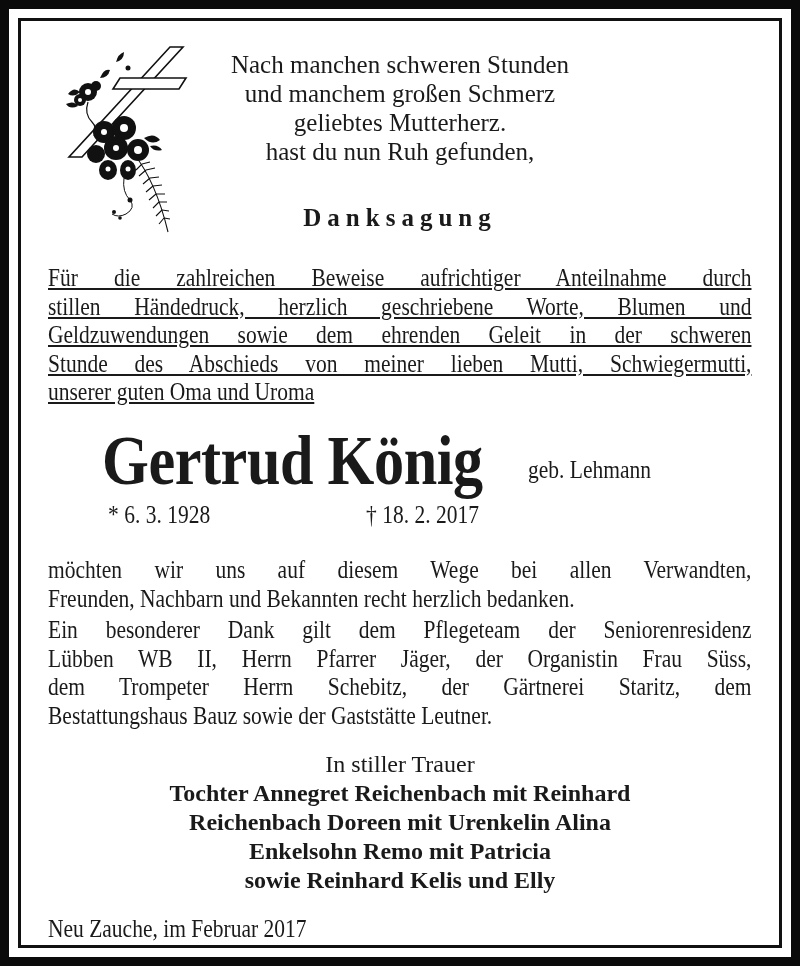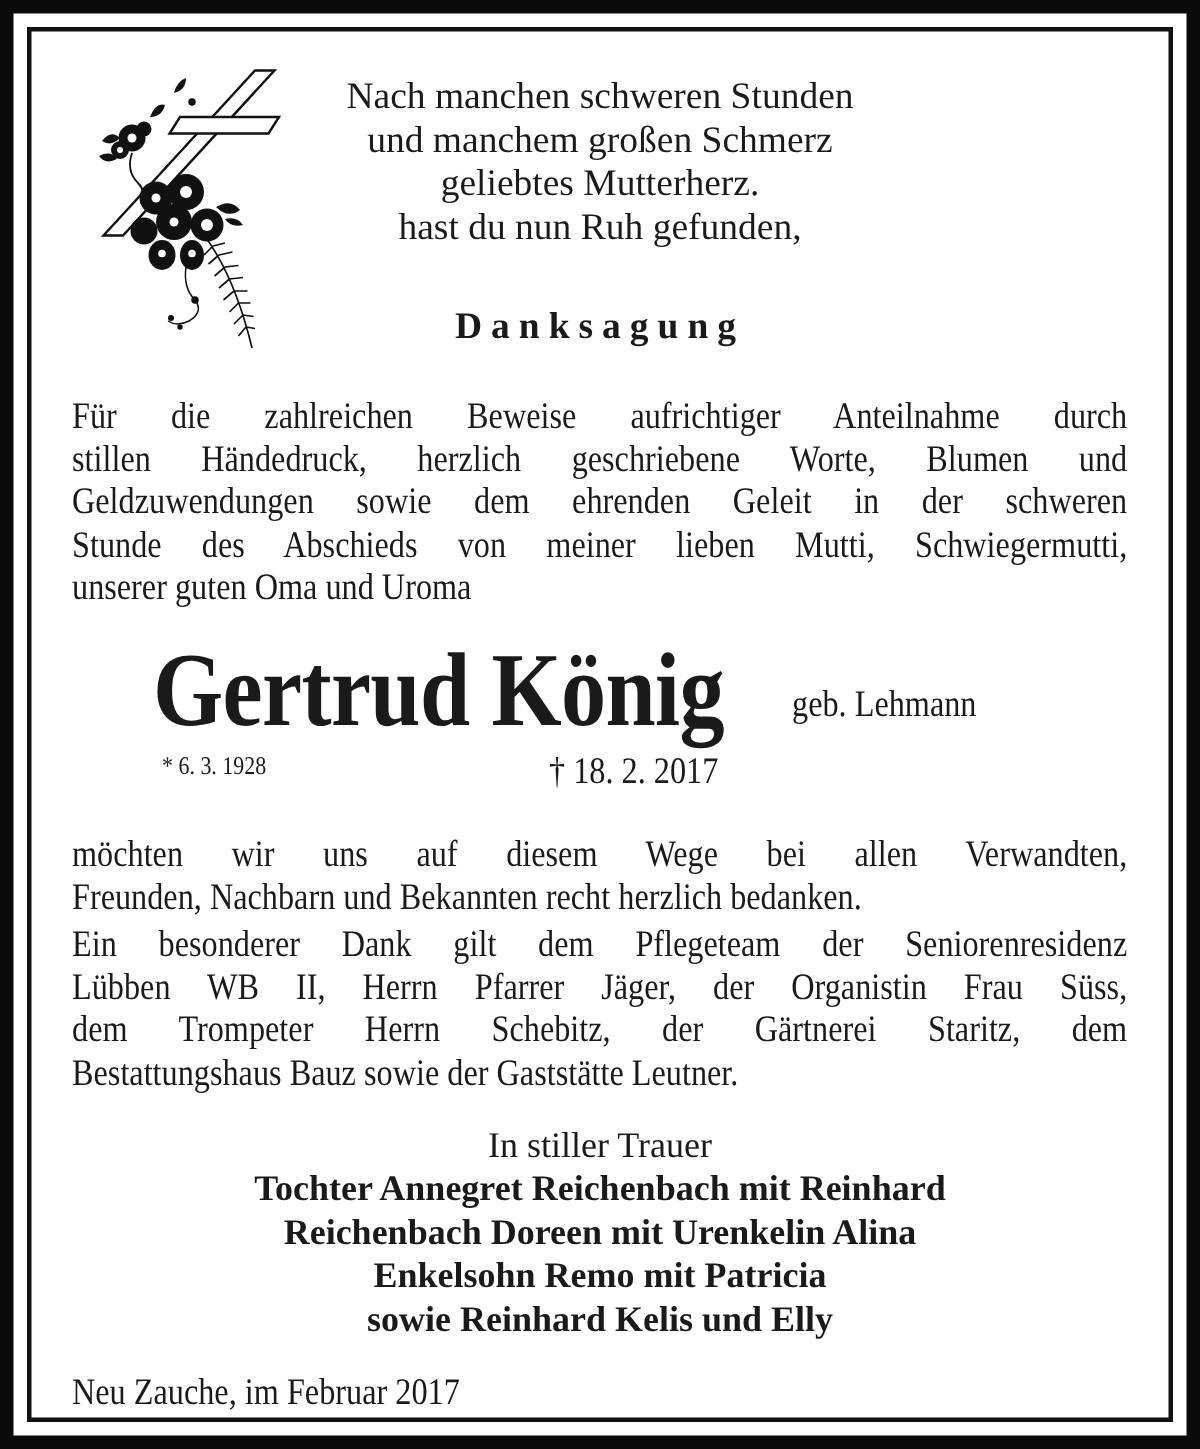--- a/index.html
+++ b/index.html
@@ -23,21 +23,21 @@
 
     .para { left: 48px; width: 704px; font-size: 25px; line-height: 28.6px; }
     .para .line { display: block; white-space: nowrap; text-align: justify; text-align-last: justify; transform-origin: left; }
     .para .line.last { text-align-last: left; }
 
     .cond { display: inline-block; transform: scaleX(0.86); transform-origin: left center; }
 
     .name-row { left: 102px; top: 405px; white-space: nowrap; }
     .name { font-size: 70px; font-weight: bold; display: inline-block; transform: scaleX(0.86); transform-origin: left bottom; letter-spacing: -0.5px; }
     .maiden { position: absolute; left: 528px; top: 440px; font-size: 25px; white-space: nowrap; text-align: center; }
-    .born { left: 108px; top: 485px; font-size: 17px; white-space: nowrap; }
+    .born { left: 108px; top: 485px; font-size: 25px; white-space: nowrap; }
     .died { left: 366px; top: 485px; font-size: 25px; white-space: nowrap; }
 
     .mourn { left: 120px; top: 734px; width: 560px; text-align: center; font-size: 24px; line-height: 29px; }
     .mourn .intro { display: block; font-weight: normal; }
     .mourn .fam { display: block; font-weight: bold; white-space: nowrap; }
 
     .place { left: 48px; top: 899px; font-size: 25px; white-space: nowrap; }
   </style>
 </head>
 <body>
@@ -106,21 +106,21 @@
 
 <div class="abs serif poem">
   <span class="line">Nach manchen schweren Stunden</span>
   <span class="line">und manchem großen Schmerz</span>
   <span class="line">geliebtes Mutterherz.</span>
   <span class="line">hast du nun Ruh gefunden,</span>
 </div>
 
 <div class="abs serif heading">Danksagung</div>
 
-<div class="abs serif para" style="top:248px;">
+<div class="abs serif para" style="top:248px;text-decoration:underline;">
   <span class="line">
       <span class="cond" style="width:818px;display:block;text-align:justify;text-align-last:justify;">Für die zahlreichen Beweise aufrichtiger Anteilnahme durch</span>
     </span>
   <span class="line">
       <span class="cond" style="width:818px;display:block;text-align:justify;text-align-last:justify;">stillen Händedruck, herzlich geschriebene Worte, Blumen und</span>
     </span>
   <span class="line">
       <span class="cond" style="width:818px;display:block;text-align:justify;text-align-last:justify;">Geldzuwendungen sowie dem ehrenden Geleit in der schweren</span>
     </span>
   <span class="line">

